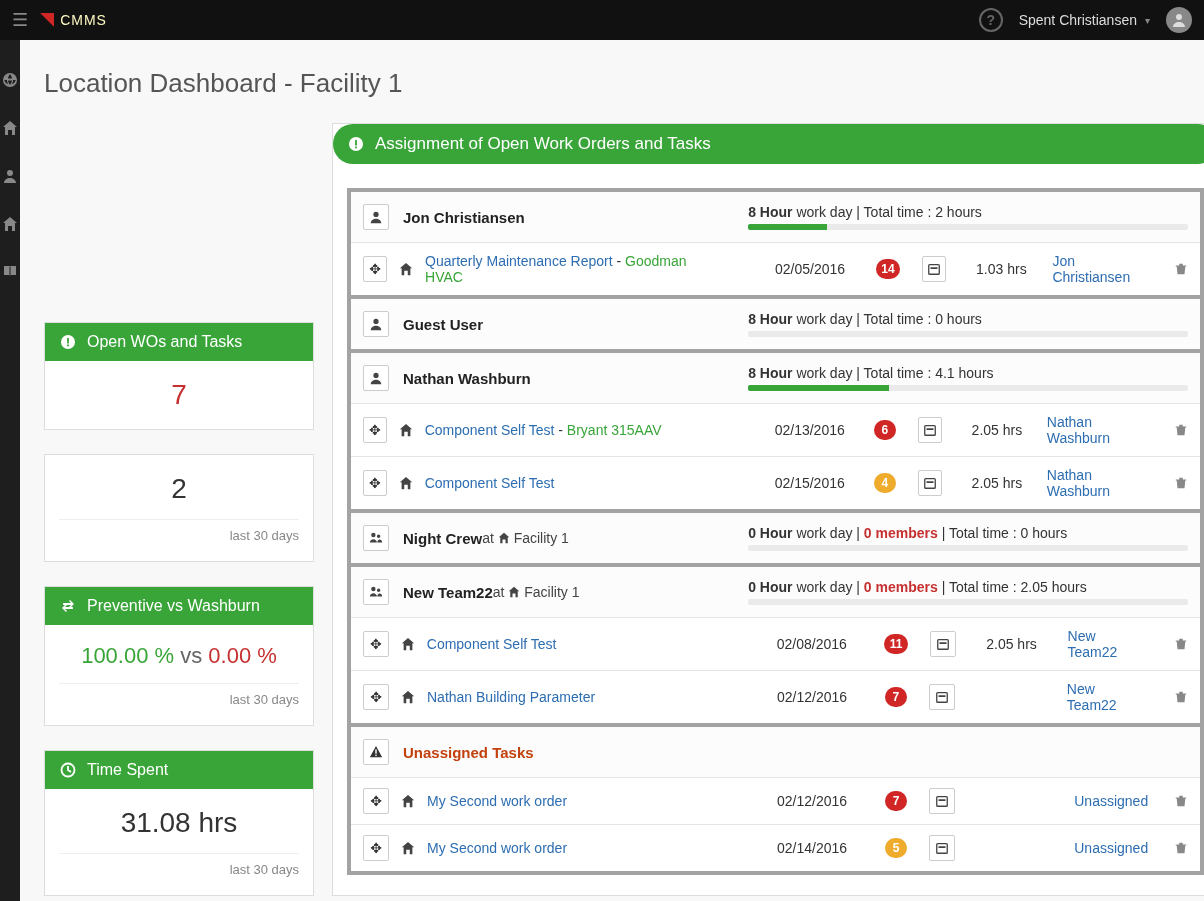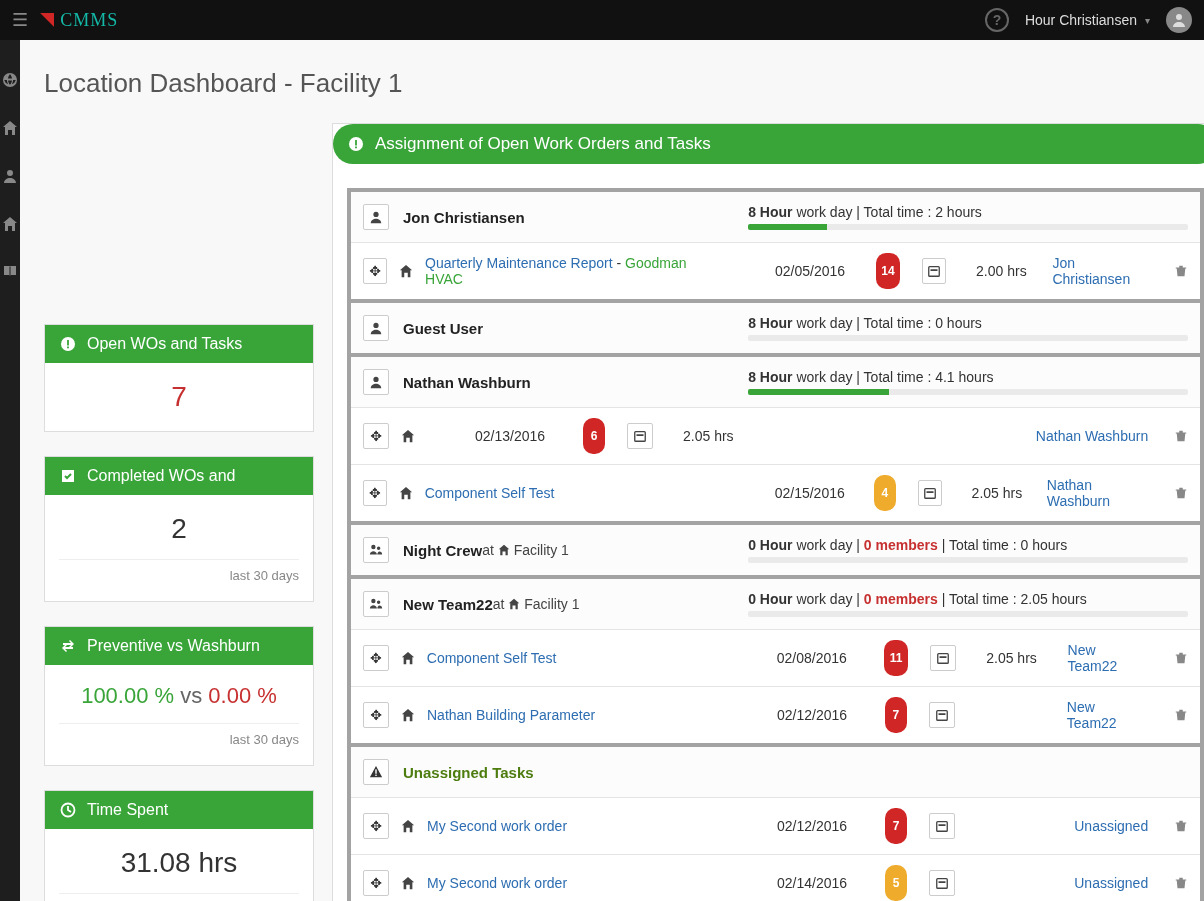--- a/index.html
+++ b/index.html
@@ -1,21 +1,21 @@
 <!DOCTYPE html>
 <html><head>
 <meta charset="utf-8">
 <style>
   * { box-sizing: border-box; margin: 0; padding: 0; }
   body { font-family: "Segoe UI", Arial, sans-serif; background: #f8f8f8; color: #333; font-size: 14px; }
 
   
   .topbar { background: #111; color: #eee; height: 40px; display: flex; align-items: center; padding: 0 12px; }
   .menu-toggle { color: #888; font-size: 18px; margin-right: 12px; cursor: pointer; }
-  .brand { display: flex; align-items: center; font-size: 18px; letter-spacing: 1px; color: #14b8a6; font-family: Liberation Serif, serif; }
+  .brand { display: flex; align-items: center; font-size: 14px; letter-spacing: 1px; color: #fef9c3; }
   .brand-icon { width: 14px; height: 14px; background: #d02626; display: inline-block; margin-right: 6px; clip-path: polygon(0 0, 100% 0, 100% 100%); }
   .top-right { margin-left: auto; display: flex; align-items: center; gap: 16px; }
   .help-circle { width: 24px; height: 24px; border: 2px solid #666; border-radius: 50%; display: flex; align-items: center; justify-content: center; color: #666; font-weight: bold; font-size: 14px; cursor: pointer; }
   .user-menu { display: flex; align-items: center; gap: 8px; color: #ddd; cursor: pointer; font-size: 14px; }
   .caret { font-size: 10px; color: #888; }
   .avatar { width: 26px; height: 26px; border-radius: 50%; background: #888; display: flex; align-items: center; justify-content: center; }
   .avatar svg { width: 16px; height: 16px; fill: #ddd; }
 
   
   .layout { display: flex; min-height: calc(100vh - 40px); }
@@ -49,38 +49,38 @@
   .right-panel { background: #fff; border: 1px solid #ddd; }
   .right-panel .card-header { font-size: 17px; border-radius: 20px; }
   .panel-body { padding: 24px 14px 20px 14px; }
 
   .group { border: 4px solid #a3a3a3; margin-bottom: 0; }
   .group + .group { border-top: none; }
   .group-header { display: flex; align-items: center; padding: 12px 12px; background:#fcfcfc; }
   .gh-icon { width: 26px; height: 26px; border: 1px solid #ccc; background: #fff; display: flex; align-items: center; justify-content: center; margin-right: 14px; font-size: 12px; border-radius: 2px; }
   .gh-icon svg { width: 14px; height: 14px; fill: #444; }
   .gh-name { font-weight: bold; font-size: 15px; color: #222; }
-  .gh-name.red { color: #4d7c0f; }
+  .gh-name.red { color: #c2410c; }
   .gh-sub { color: #444; font-weight: normal; }
   .gh-right { margin-left: auto; display: flex; flex-direction: column; align-items: flex-start; min-width: 440px; }
   .gh-meta { font-size: 14px; color: #333; margin-bottom: 4px; }
   .gh-meta b { font-weight: bold; }
   .gh-meta .warn { color: #c73030; font-weight: bold; }
   .progress { width: 100%; height: 6px; background: #eaeaea; border-radius: 2px; overflow: hidden; }
   .progress-fill { height: 100%; background: #39a539; }
 
   .task-row { display: flex; align-items: center; padding: 10px 12px; border-top: 1px solid #e4e4e4; gap: 12px; }
   .drag-handle { width: 26px; height: 26px; border: 1px solid #ccc; background: #fff; display: flex; align-items: center; justify-content: center; cursor: move; border-radius: 2px; font-size:14px; }
   .task-home { color: #444; display:inline-flex; }
   .task-home svg { width:14px; height:14px; fill:#444; }
   .task-title { flex: 0 0 290px; font-size: 14px; }
   .task-title a { color: #2d6db1; text-decoration: none; }
   .task-title .suffix { color: #39a539; }
   .task-date { width: 90px; color: #333; margin-left: 48px; }
-  .badge { min-width: 22px; height: 36px; border-radius: 10px; display: inline-flex; align-items: center; justify-content: center; color: #fff; font-size: 12px; font-weight: bold; padding: 0 6px; margin-left:6px; }
+  .badge { min-width: 22px; height: 20px; border-radius: 10px; display: inline-flex; align-items: center; justify-content: center; color: #fff; font-size: 12px; font-weight: bold; padding: 0 6px; margin-left:6px; }
   .badge.red { background: #d02626; }
   .badge.yellow { background: #efab2c; }
   .sq-btn { width: 26px; height: 26px; border: 1px solid #ccc; background: #fff; display: flex; align-items: center; justify-content: center; cursor: pointer; border-radius: 2px; margin-left:10px; }
   .sq-btn svg { width:14px; height:14px; fill:#444; }
   .hours { width: 70px; color: #333; margin-left:18px; }
   .assignee { margin-left: auto; color: #2d6db1; text-decoration: none; }
   .trash { margin-left: 14px; color: #888; cursor: pointer; display:inline-flex; }
   .trash svg { width:14px; height:14px; fill:#888; }
 
   .groups-container { border: none; }
@@ -138,21 +138,21 @@
 
 <div class="topbar">
   <span class="menu-toggle">☰</span>
   <span class="brand">
     <span class="brand-icon"></span>
     <span>CMMS</span>
   </span>
   <div class="top-right">
     <span class="help-circle">?</span>
     <span class="user-menu">
-      <span>Hour Christiansen</span>
+      <span>Spent Christiansen</span>
       <span class="caret">▾</span>
     </span>
     <span class="avatar">
         <svg viewBox="0 0 16 16">
           <use href="#i-user"></use>
         </svg>
       </span>
   </div>
 </div>
 
@@ -200,28 +200,20 @@
                 </svg>
               </span>
             <span>Open WOs and Tasks</span>
           </div>
           <div class="card-body">
             <div class="big-num red">7</div>
           </div>
         </div>
 
         <div class="card">
-          <div class="card-header">
-            <span class="hicon">
-                <svg viewBox="0 0 16 16">
-                  <use href="#i-check"></use>
-                </svg>
-              </span>
-            <span>Completed WOs and</span>
-          </div>
           <div class="card-body">
             <div class="big-num dark">2</div>
             <div class="sub-line">last 30 days</div>
           </div>
         </div>
 
         <div class="card">
           <div class="card-header">
             <span class="hicon">
                 <svg viewBox="0 0 16 16">
@@ -292,21 +284,21 @@
                       </svg>
                     </span>
                     <span class="task-title"><a href="#">Quarterly Maintenance Report</a> - <span class="suffix">Goodman HVAC</span></span>
                     <span class="task-date">02/05/2016</span>
                     <span class="badge red">14</span>
                     <span class="sq-btn">
                       <svg viewBox="0 0 16 16">
                         <use href="#i-calendar"></use>
                       </svg>
                     </span>
-                    <span class="hours">2.00 hrs</span>
+                    <span class="hours">1.03 hrs</span>
                     <a href="#" class="assignee">Jon Christiansen</a>
                     <span class="trash">
                       <svg viewBox="0 0 16 16">
                         <use href="#i-trash"></use>
                       </svg>
                     </span>
                   </div>
                 </div>
                 <div class="group">
                   <div class="group-header">
@@ -339,20 +331,21 @@
                       </div>
                     </div>
                   </div>
                   <div class="task-row">
                     <span class="drag-handle">✥</span>
                     <span class="task-home">
                       <svg viewBox="0 0 16 16">
                         <use href="#i-home"></use>
                       </svg>
                     </span>
+                    <span class="task-title"><a href="#">Component Self Test</a> - <span class="suffix">Bryant 315AAV</span></span>
                     <span class="task-date">02/13/2016</span>
                     <span class="badge red">6</span>
                     <span class="sq-btn">
                       <svg viewBox="0 0 16 16">
                         <use href="#i-calendar"></use>
                       </svg>
                     </span>
                     <span class="hours">2.05 hrs</span>
                     <a href="#" class="assignee">Nathan Washburn</a>
                     <span class="trash">

